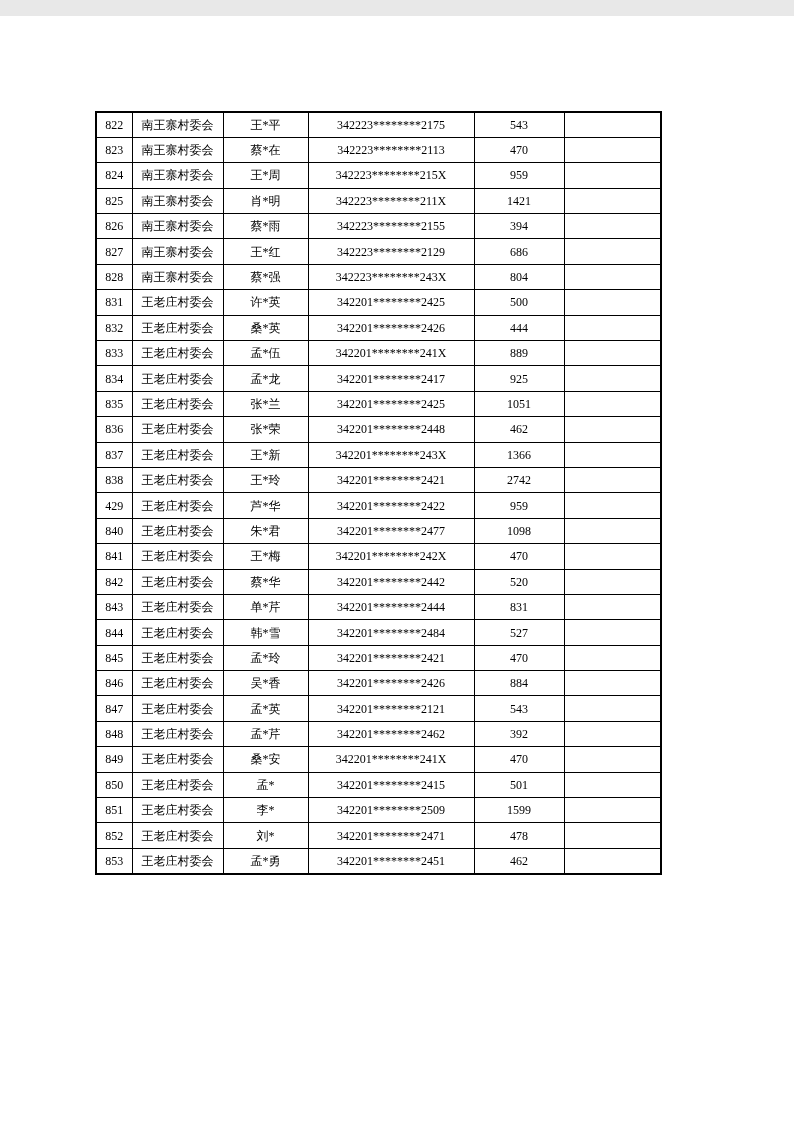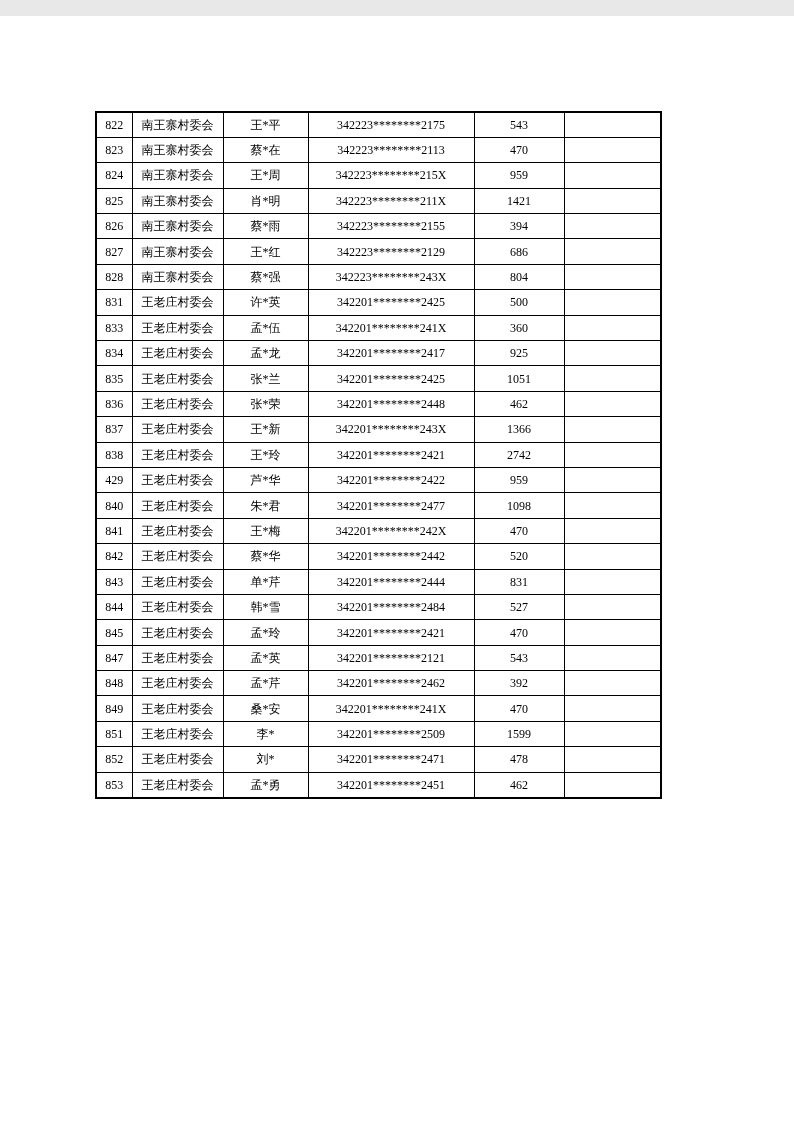--- a/index.html
+++ b/index.html
@@ -114,25 +114,33 @@
   </tr>
         <tr>
     <td>831</td>
     <td>王老庄村委会</td>
     <td>许*英</td>
     <td>342201********2425</td>
     <td>500</td>
     <td></td>
   </tr>
         <tr>
+    <td>832</td>
+    <td>王老庄村委会</td>
+    <td>桑*英</td>
+    <td>342201********2426</td>
+    <td>444</td>
+    <td></td>
+  </tr>
+        <tr>
     <td>833</td>
     <td>王老庄村委会</td>
     <td>孟*伍</td>
     <td>342201********241X</td>
-    <td>360</td>
+    <td>889</td>
     <td></td>
   </tr>
         <tr>
     <td>834</td>
     <td>王老庄村委会</td>
     <td>孟*龙</td>
     <td>342201********2417</td>
     <td>925</td>
     <td></td>
   </tr>
@@ -218,20 +226,28 @@
   </tr>
         <tr>
     <td>845</td>
     <td>王老庄村委会</td>
     <td>孟*玲</td>
     <td>342201********2421</td>
     <td>470</td>
     <td></td>
   </tr>
         <tr>
+    <td>846</td>
+    <td>王老庄村委会</td>
+    <td>吴*香</td>
+    <td>342201********2426</td>
+    <td>884</td>
+    <td></td>
+  </tr>
+        <tr>
     <td>847</td>
     <td>王老庄村委会</td>
     <td>孟*英</td>
     <td>342201********2121</td>
     <td>543</td>
     <td></td>
   </tr>
         <tr>
     <td>848</td>
     <td>王老庄村委会</td>
@@ -239,20 +255,28 @@
     <td>342201********2462</td>
     <td>392</td>
     <td></td>
   </tr>
         <tr>
     <td>849</td>
     <td>王老庄村委会</td>
     <td>桑*安</td>
     <td>342201********241X</td>
     <td>470</td>
+    <td></td>
+  </tr>
+        <tr>
+    <td>850</td>
+    <td>王老庄村委会</td>
+    <td>孟*</td>
+    <td>342201********2415</td>
+    <td>501</td>
     <td></td>
   </tr>
         <tr>
     <td>851</td>
     <td>王老庄村委会</td>
     <td>李*</td>
     <td>342201********2509</td>
     <td>1599</td>
     <td></td>
   </tr>

